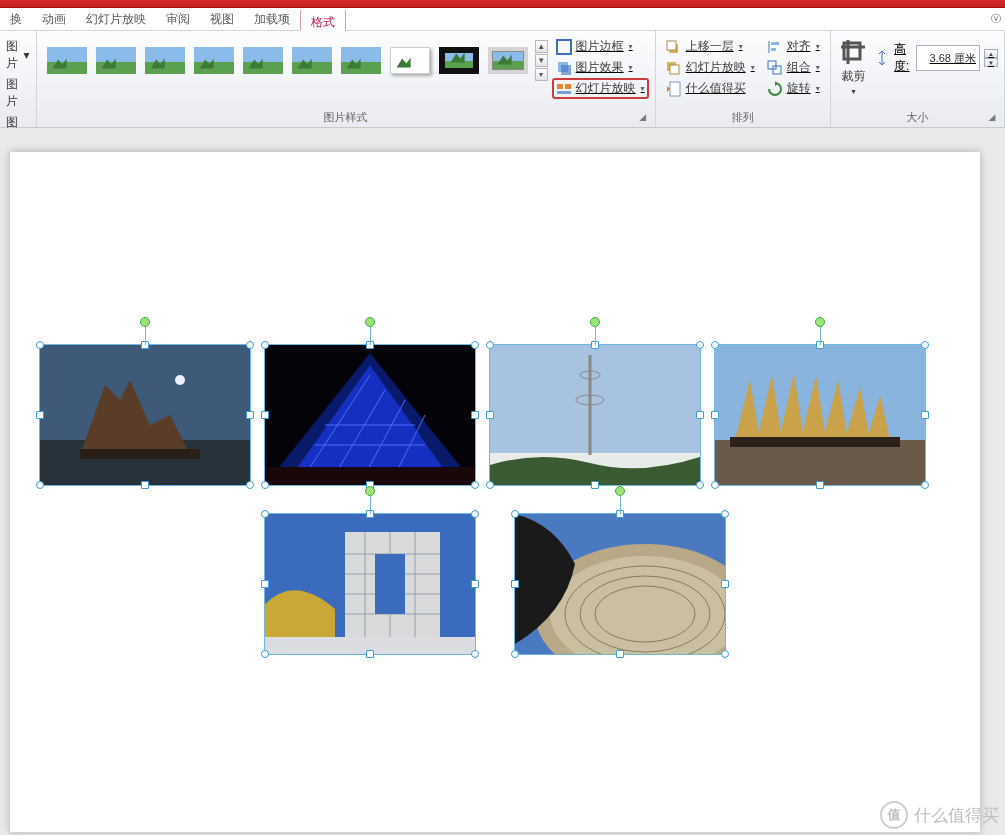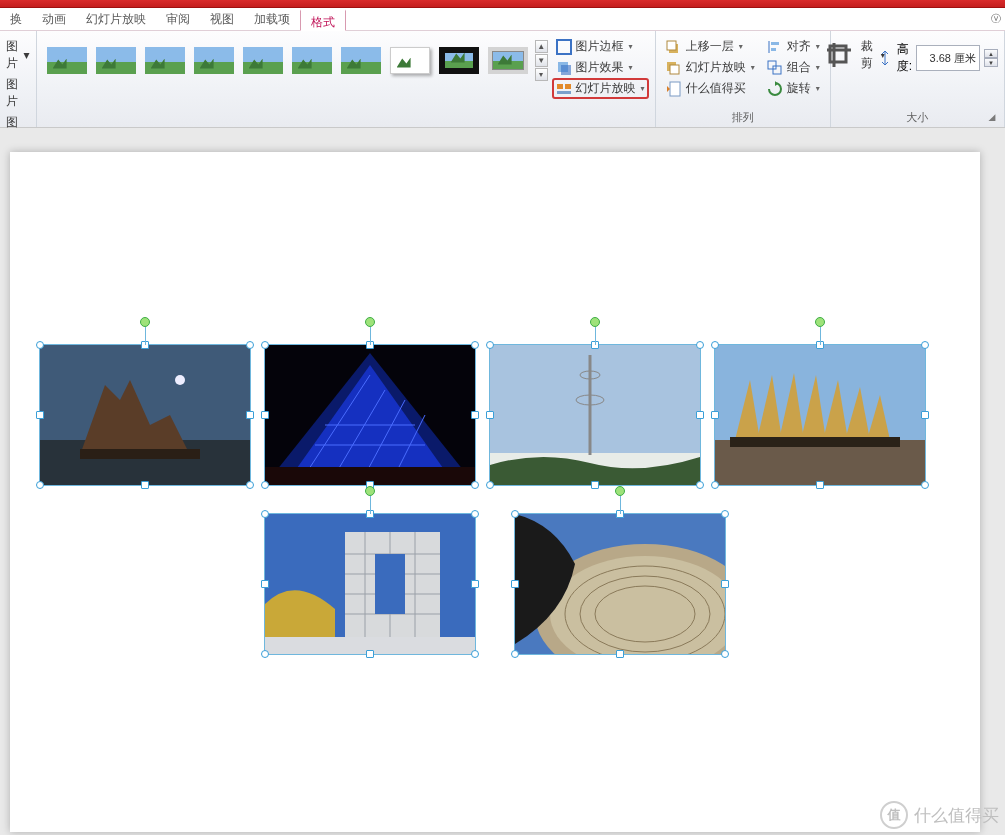--- a/index.html
+++ b/index.html
@@ -64,25 +64,25 @@
   .pic {
     width:40px; height:27px; background:linear-gradient(#8bbbe9 55%,#5aa04f 55%);
     position:relative;
   }
   .pic::after{content:"";position:absolute;left:6px;bottom:5px;width:14px;height:10px;background:#3d7a38;clip-path:polygon(0 100%,40% 10%,70% 60%,100% 0,100% 100%);}
   .frame-sh{background:#fff;padding:2px;border:1px solid #ccc;box-shadow:2px 2px 3px rgba(0,0,0,.3);}
   .frame-blk{border:6px solid #111; padding:0;}
   .frame-met{border:4px solid #d4d4d4; padding:0; box-shadow:0 0 0 1px #888 inset;}
   .more-col{display:flex;flex-direction:column;gap:1px;margin-left:2px;}
   .more-col .arrow{width:13px;height:13px;border:1px solid #b8b8b8;background:linear-gradient(#fff,#e0e3e9);font-size:8px;display:flex;align-items:center;justify-content:center;color:#555;cursor:pointer;}
-  .menu-col{display:flex; flex-direction:column; gap:0; padding:2px 2px; }
+  .menu-col{display:flex; flex-direction:column; gap:0; padding:2px 2px;text-decoration:underline; }
   .menu-item{display:flex;align-items:center;gap:4px;padding:2px 4px;color:#3b3b3b;white-space:nowrap;cursor:pointer;}
   .menu-item .drop{color:#666;font-size:8px;margin-left:1px;}
   .highlight{border:2px solid #d13a3a; border-radius:3px; padding:0 2px;}
-  .big-btn{display:flex;flex-direction:row;align-items:center;justify-content:center;width:40px;padding:4px 2px;color:#3b3b3b;cursor:pointer;gap:8px;}
+  .big-btn{display:flex;flex-direction:column;align-items:center;justify-content:center;width:40px;padding:4px 2px;color:#3b3b3b;cursor:pointer;gap:2px;}
   .spin-row{display:flex;align-items:center;gap:4px;padding:1px 0;}
   .spin{border:1px solid #aab0bc;background:#fff;width:64px;height:18px;padding:12px 3px;font-size:11px;color:#333;text-align:right;}
   .spin-btns{display:flex;flex-direction:column;}
   .spin-btns span{width:14px;height:9px;border:1px solid #a8aebc;background:linear-gradient(#fafbfd,#dfe2ea);font-size:6px;display:flex;align-items:center;justify-content:center;color:#444;cursor:pointer;}
   .canvas-wrap{position:absolute;left:0;top:128px;right:0;bottom:0;background:#e9e9e9;}
   .slide{position:absolute;left:10px;top:24px;width:970px;height:680px;background:#fff;box-shadow:0 0 8px rgba(0,0,0,.25);}
   .sel-img{position:absolute;}
   .sel-img .imgbox{width:100%;height:100%;}
   .handle{position:absolute;width:8px;height:8px;background:#fff;border:1px solid #3a9fd8;border-radius:50%;}
   .handle.sq{border-radius:1px;}
@@ -195,20 +195,21 @@
                 <rect x="1" y="3" width="6" height="5" fill="#e28a2b"></rect>
                 <rect x="9" y="3" width="6" height="5" fill="#e28a2b"></rect>
                 <rect x="1" y="10" width="14" height="3" fill="#7aa0cc"></rect>
               </svg>
             </span>
           <span>幻灯片放映</span>
             <span class="drop">▾</span>
         </div>
       </div>
     </div>
+    <div class="group-label"><span>图片样式</span><span class="launcher">◢</span></div>
   </div>
 
   <div class="group" style="flex:0 0 160px">
     <div class="group-body">
       <div class="menu-col">
         <div class="menu-item">
             <span class="ico">
               <svg width="16" height="16">
                 <rect x="3" y="5" width="9" height="9" fill="#d8b25e"></rect>
                 <rect x="1" y="2" width="9" height="9" fill="#fff" stroke="#b0893e"></rect>

